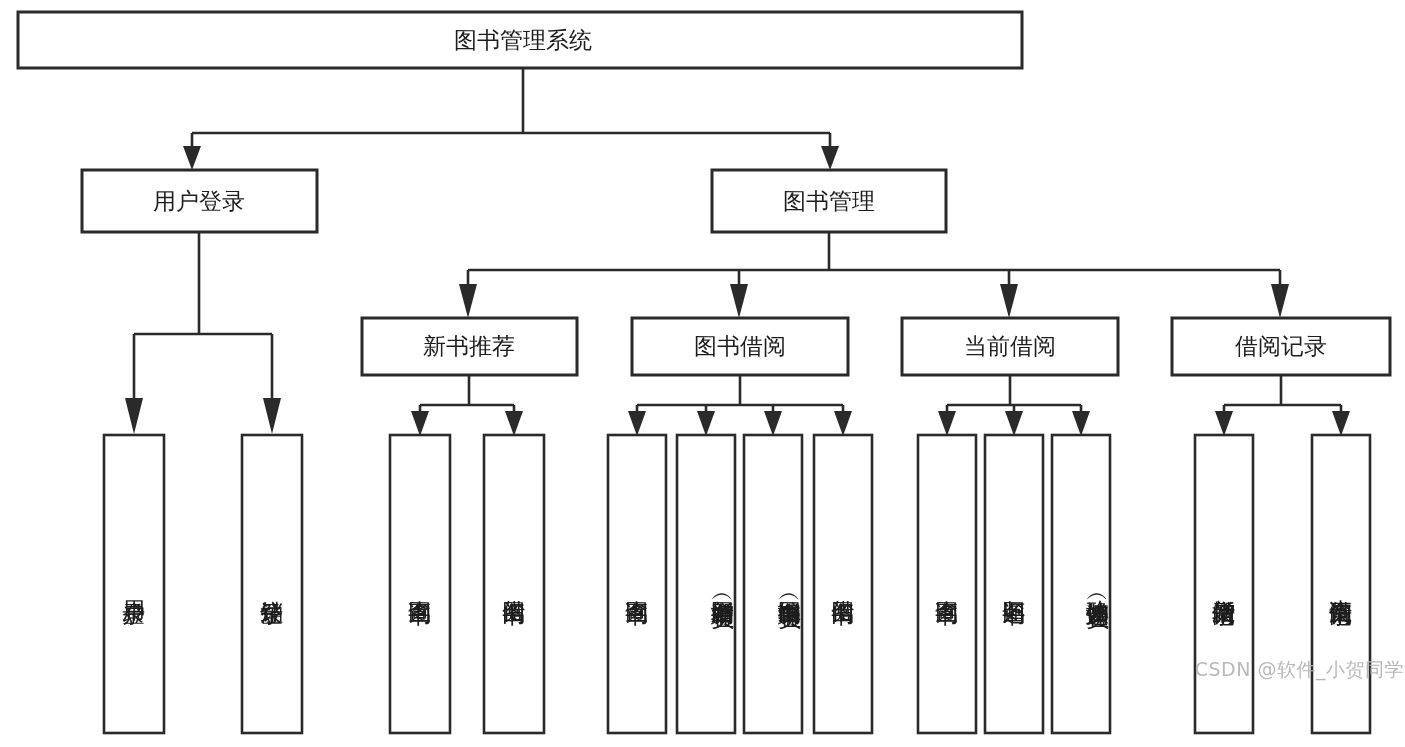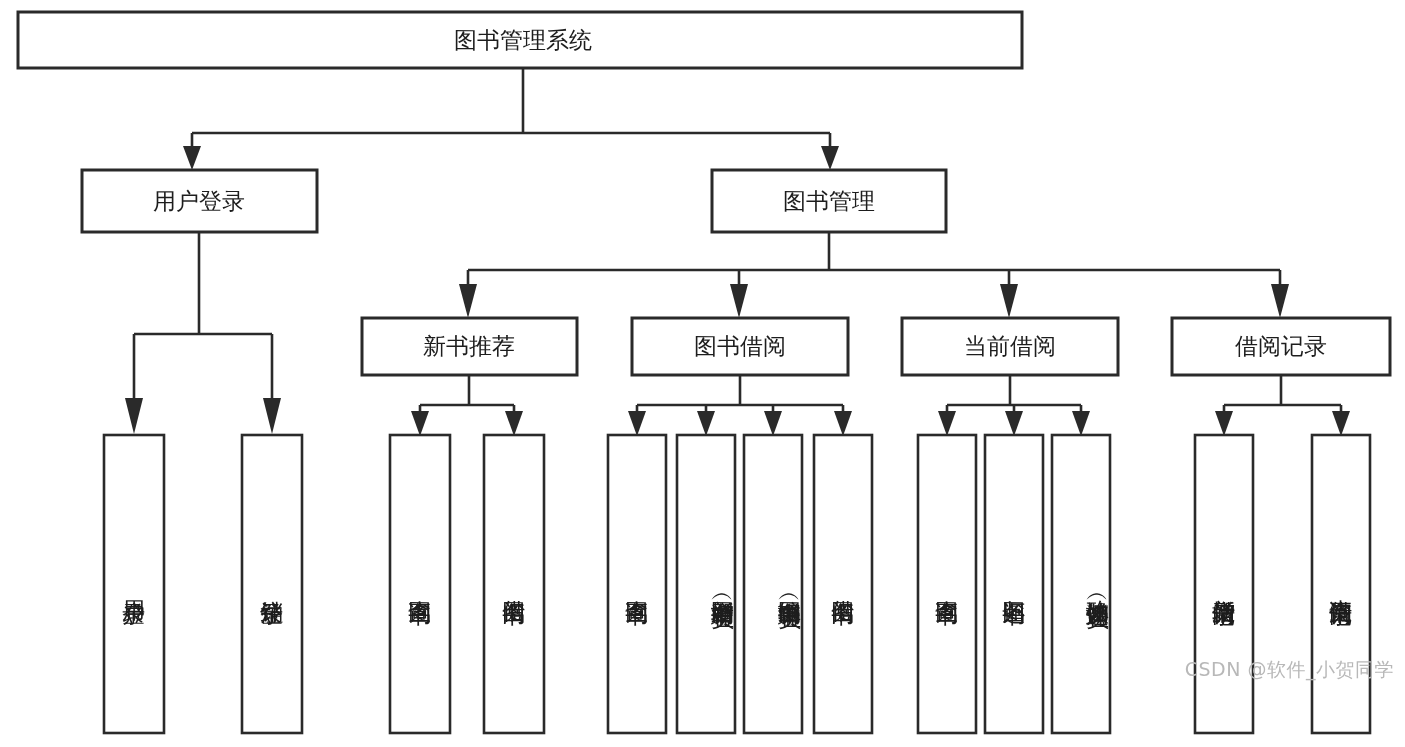--- a/index.html
+++ b/index.html
@@ -72,21 +72,21 @@
     line-height: 1.06;
     color: #1d1d1d;
     letter-spacing: 1px;
     white-space: nowrap;
     text-align: center;
     pointer-events: none;
     user-select: none;
   }
   #watermark {
     position: absolute;
-    right: 11px;
+    right: 1px;
     bottom: 4px;
     font-family: "DejaVu Sans", "Liberation Sans", sans-serif;
     font-size: 19px;
     color: #b8b8b8;
     letter-spacing: 0.5px;
     white-space: nowrap;
   }
 </style>
 </head>
 <body>

